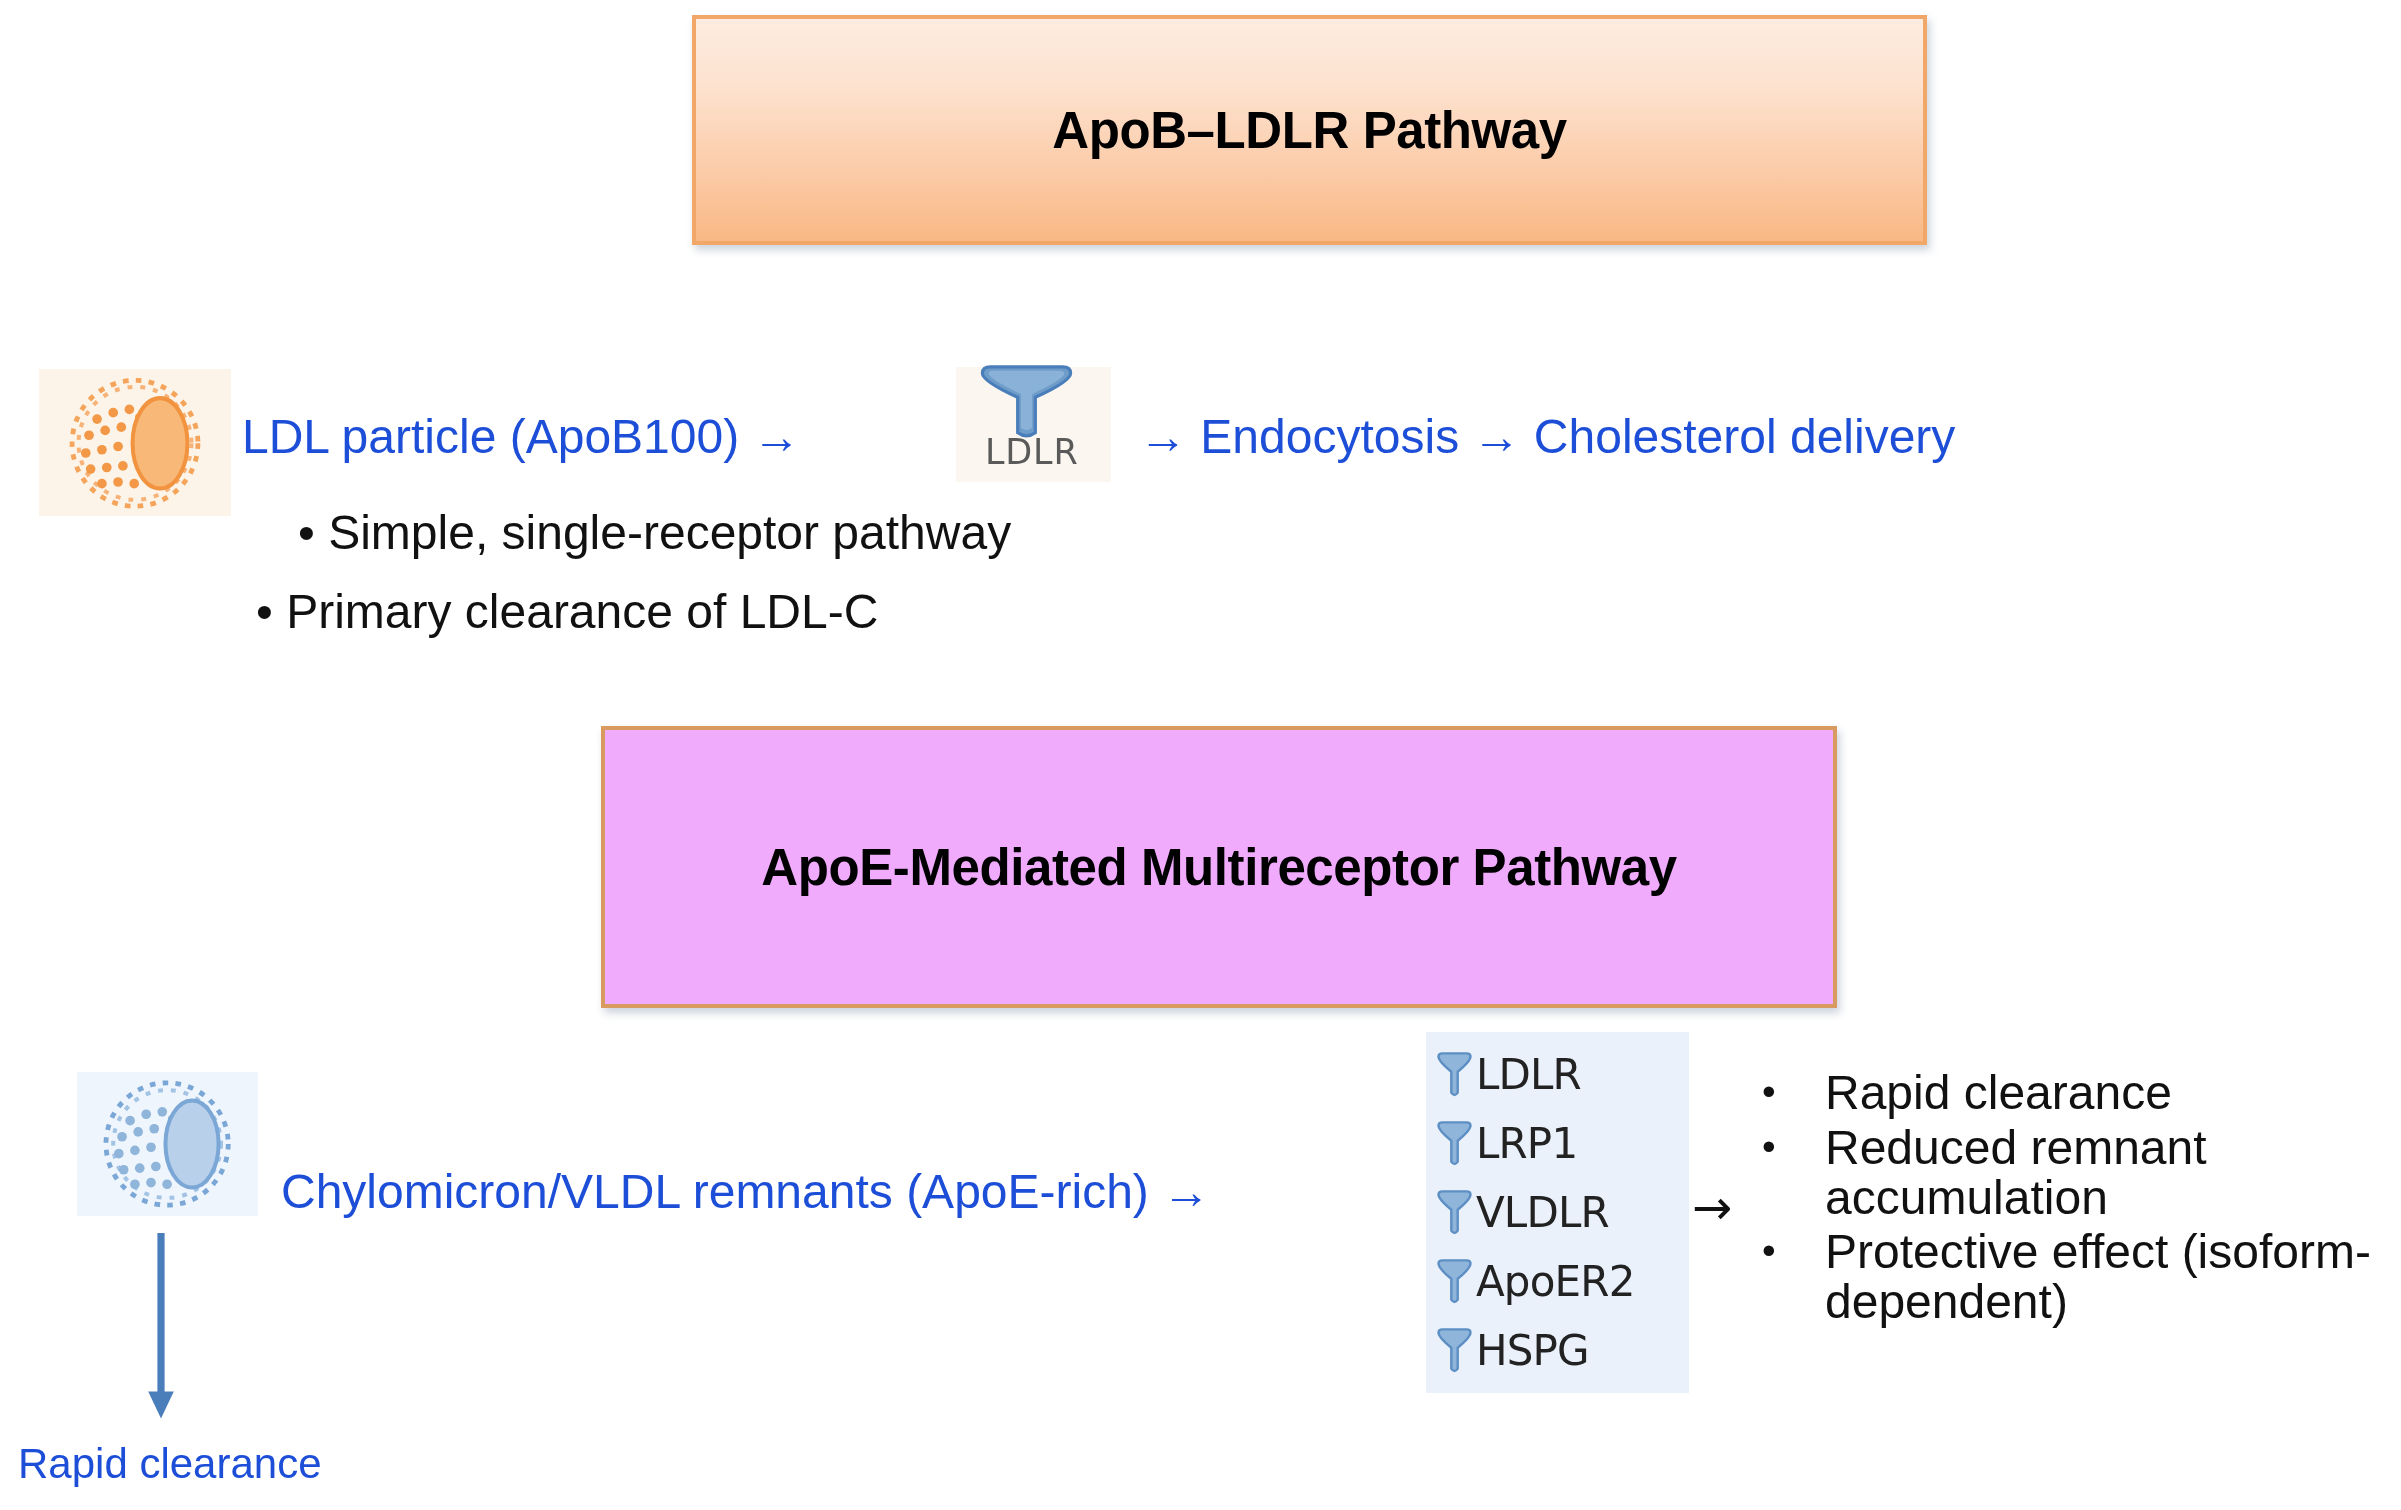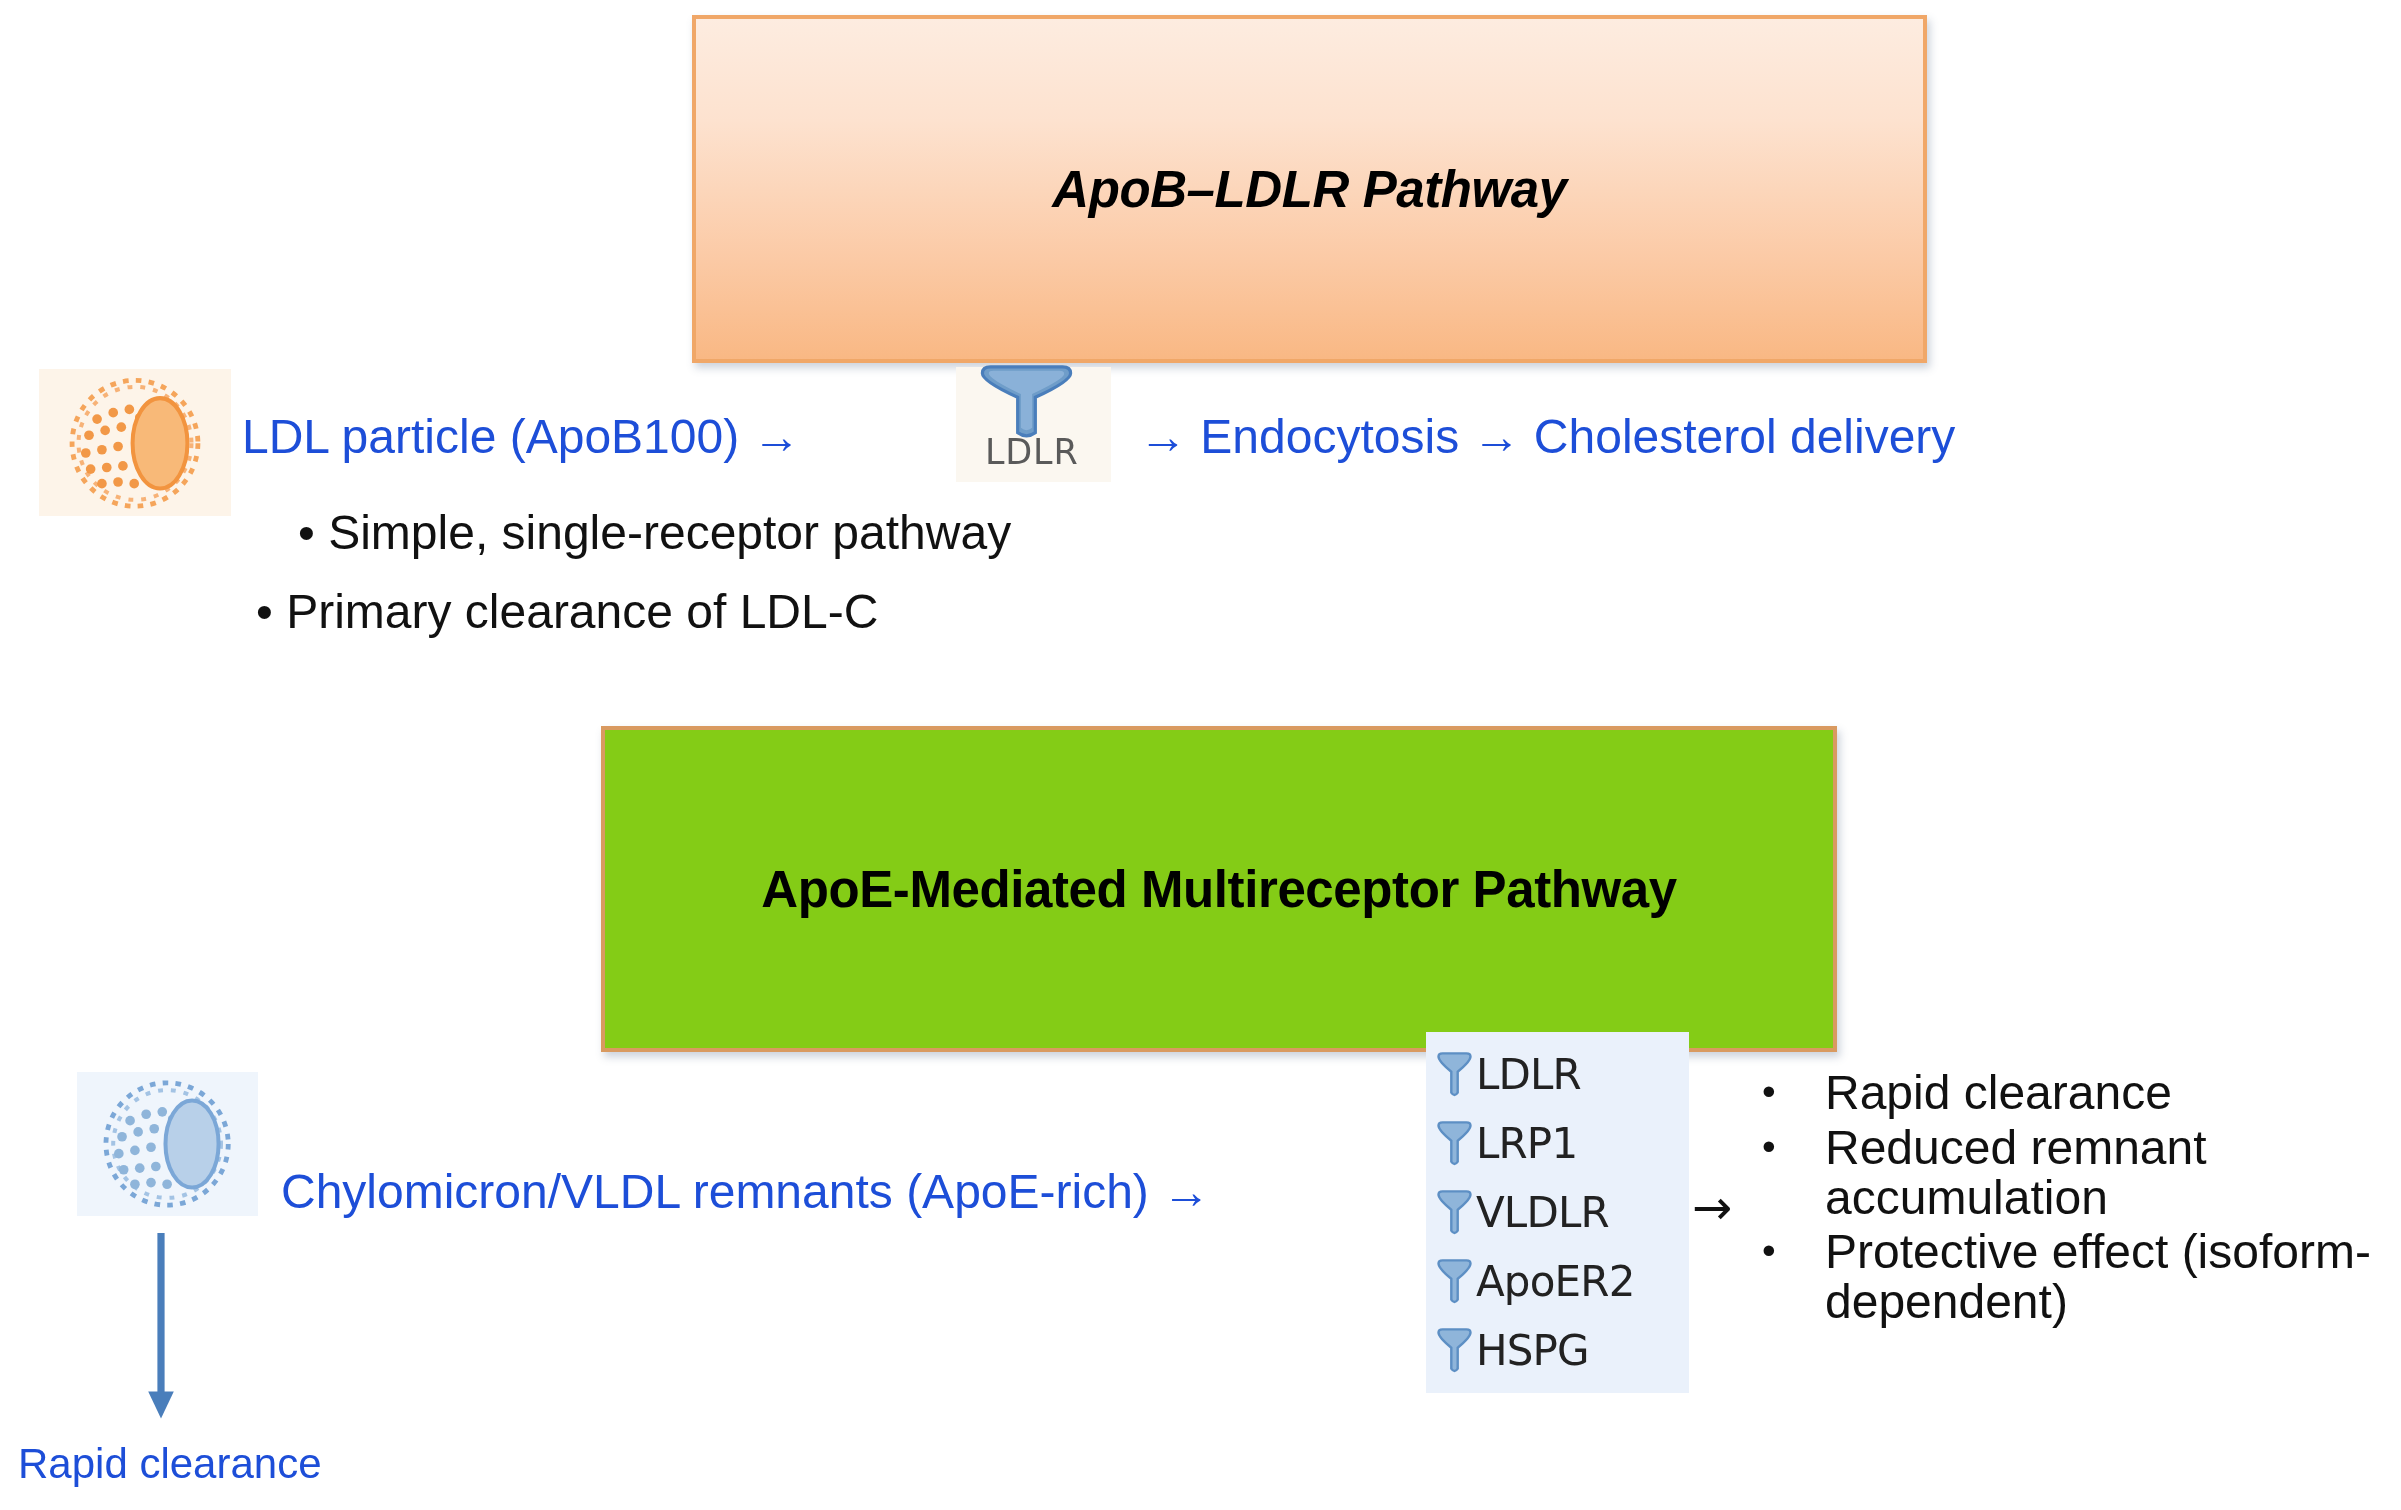--- a/index.html
+++ b/index.html
@@ -26,34 +26,33 @@
     font-weight: bold;
     color: #000000;
     letter-spacing: -0.4px;
     box-shadow: 3.2px 4.8px 8px rgba(90,110,140,0.30);
   }
 
   #banner-apob {
     left: 692px;
     top: 15.3px;
     width: 1235px;
-    height: 348px;
+    height: 230px;
     border: 4px solid #f0a768;
     background: linear-gradient(to bottom, #fdece0 0%, #fde2cf 30%, #fbc9a4 72%, #f9b884 100%);
     font-size: 51px;
-    font-style: italic;
   }
 
   #banner-apoe {
     left: 601px;
     top: 726px;
     width: 1236px;
-    height: 326px;
+    height: 282px;
     border: 4px solid #d99a60;
-    background: #84cc16;
+    background: #f0abfc;
     font-size: 51px;
   }
 
   
   .ptext {
     position: absolute;
     font-size: 48px;
     line-height: 1.0;
     white-space: nowrap;
     color: #1d4ed8;

